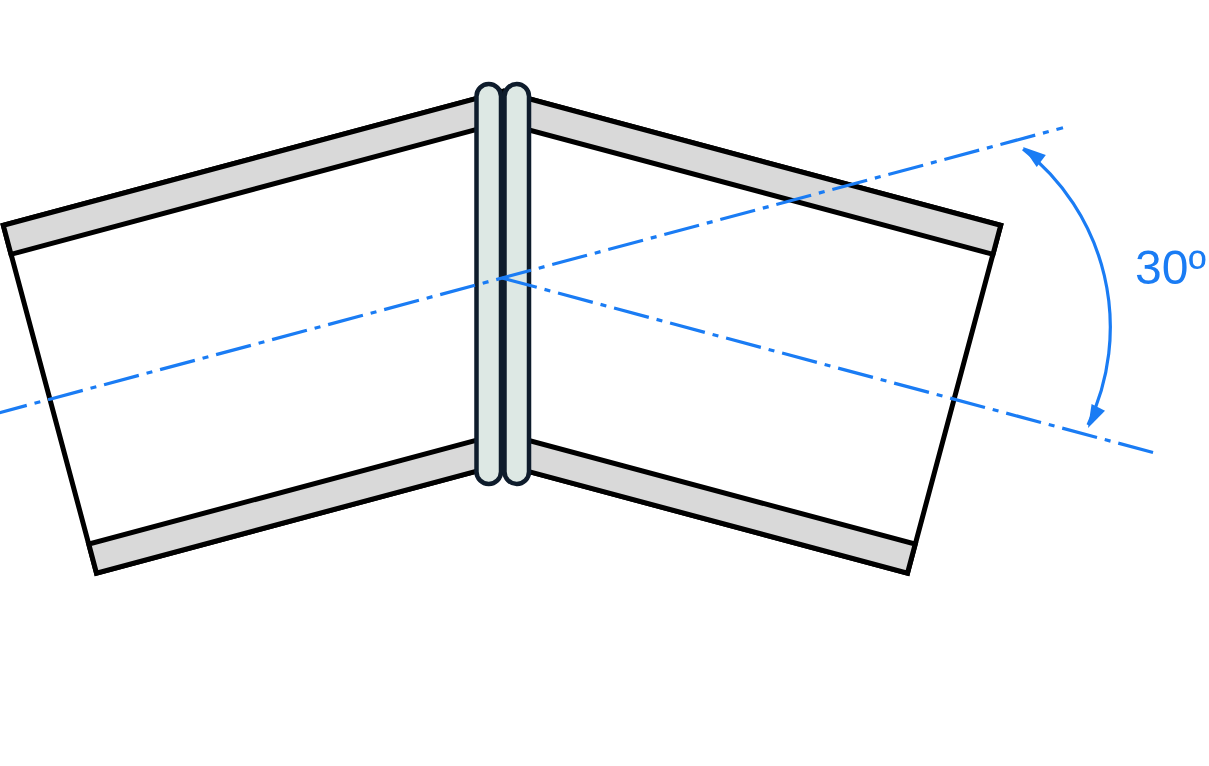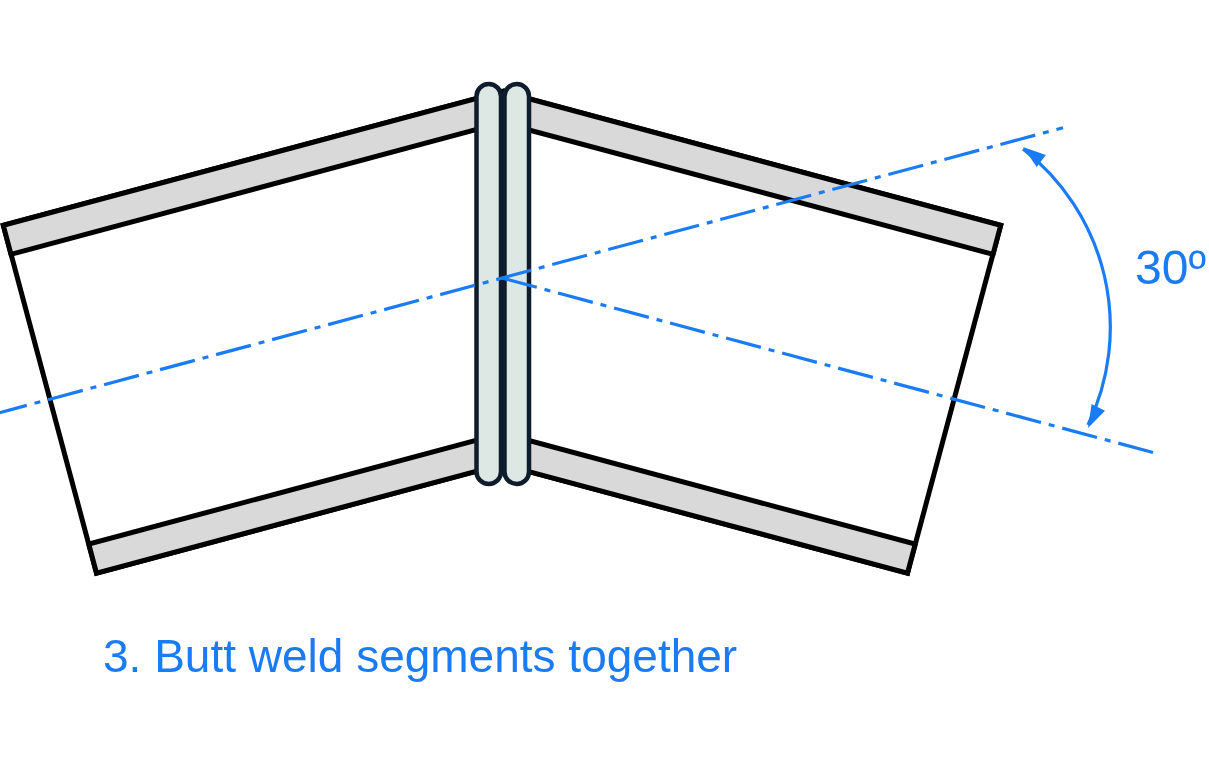--- a/index.html
+++ b/index.html
@@ -101,16 +101,15 @@
     <line class="centerline" x1="502" y1="278" x2="1155" y2="453"></line>
 
     <path class="dim-arc" d="M 1023 149 A 225.5 225.5 0 0 1 1088 425"></path>
     <polygon class="dim-arrow" points="0,0 -23,7.5 -23,-7.5" transform="translate(1023,147) rotate(217.4)"></polygon>
     <polygon class="dim-arrow" points="0,0 -23,7.5 -23,-7.5" transform="translate(1088,428) rotate(116.6)"></polygon>
 
     <text class="angle-text" x="1135" y="284">30º</text>
   </svg>
 
   <div class="caption">
-    <div class="line1">3. Butt weld segments together</div>
   </div>
 
 </div>
 
 </body></html>

